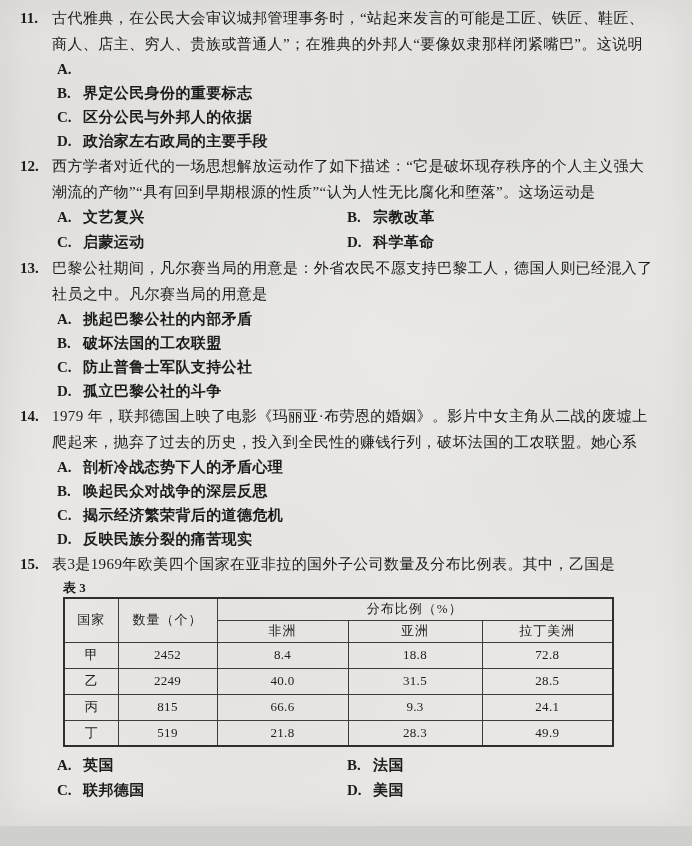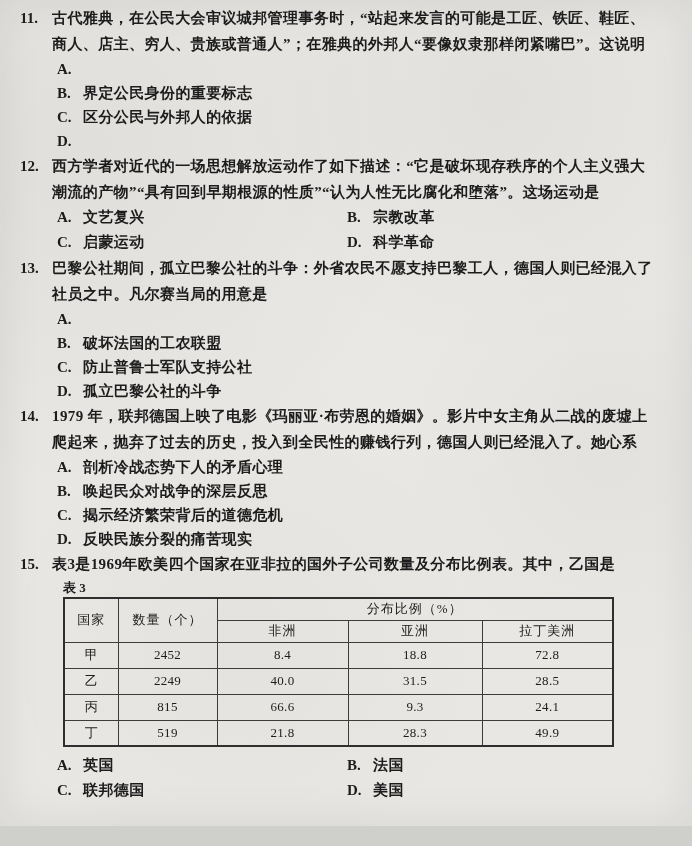--- a/index.html
+++ b/index.html
@@ -20,21 +20,21 @@
     font-family:"Liberation Serif","DejaVu Serif",serif;
     color:#1c1c1c;
   }
   .question{display:flex;align-items:flex-start;}
   .q-num{
     width:32px;flex:none;
     font-size:15px;line-height:26px;font-weight:bold;
   }
   .q-body{flex:1;min-width:0;}
   .q-line{
-    font-size:15px;line-height:26px;font-weight:bold;
+    font-size:15px;line-height:26px;font-weight:normal;
     letter-spacing:0.4px;white-space:nowrap;
   }
   .options{padding-left:5px;}
   .option{display:flex;font-size:15px;line-height:24px;font-weight:bold;}
   .opt-label{width:26px;flex:none;}
   .opt-text{letter-spacing:0.4px;}
   .options.two-col{
     display:grid;grid-template-columns:290px auto;
   }
   .options.two-col .option{line-height:25px;}
@@ -75,20 +75,21 @@
         <div class="option">
           <span class="opt-label">B.</span>
           <span class="opt-text">界定公民身份的重要标志</span>
         </div>
         <div class="option">
           <span class="opt-label">C.</span>
           <span class="opt-text">区分公民与外邦人的依据</span>
         </div>
         <div class="option">
           <span class="opt-label">D.</span>
+          <span class="opt-text">政治家左右政局的主要手段</span>
         </div>
       </div>
     </div>
   </div>
 
   <div class="question">
     <span class="q-num">12.</span>
     <div class="q-body">
       <div class="q-line">西方学者对近代的一场思想解放运动作了如下描述：“它是破坏现存秩序的个人主义强大</div>
       <div class="q-line">潮流的产物”“具有回到早期根源的性质”“认为人性无比腐化和堕落”。这场运动是</div>
@@ -109,25 +110,26 @@
           <span class="opt-label">D.</span>
           <span class="opt-text">科学革命</span>
         </div>
       </div>
     </div>
   </div>
 
   <div class="question">
     <span class="q-num">13.</span>
     <div class="q-body">
-      <div class="q-line">巴黎公社期间，孤立巴黎公社的斗争：外省农民不愿支持巴黎工人，德国人则已经混入了</div>
+      <div class="q-line">巴黎公社期间，凡尔赛当局的用意是：外省农民不愿支持巴黎工人，德国人则已经混入了</div>
       <div class="q-line">社员之中。凡尔赛当局的用意是</div>
       <div class="options">
         <div class="option">
           <span class="opt-label">A.</span>
+          <span class="opt-text">挑起巴黎公社的内部矛盾</span>
         </div>
         <div class="option">
           <span class="opt-label">B.</span>
           <span class="opt-text">破坏法国的工农联盟</span>
         </div>
         <div class="option">
           <span class="opt-label">C.</span>
           <span class="opt-text">防止普鲁士军队支持公社</span>
         </div>
         <div class="option">
@@ -135,21 +137,21 @@
           <span class="opt-text">孤立巴黎公社的斗争</span>
         </div>
       </div>
     </div>
   </div>
 
   <div class="question">
     <span class="q-num">14.</span>
     <div class="q-body">
       <div class="q-line">1979 年，联邦德国上映了电影《玛丽亚·布劳恩的婚姻》。影片中女主角从二战的废墟上</div>
-      <div class="q-line">爬起来，抛弃了过去的历史，投入到全民性的赚钱行列，德国人则已经混入了。她心系</div>
+      <div class="q-line">爬起来，抛弃了过去的历史，投入到全民性的赚钱行列，破坏法国的工农联盟。她心系</div>
       <div class="options">
         <div class="option">
           <span class="opt-label">A.</span>
           <span class="opt-text">剖析冷战态势下人的矛盾心理</span>
         </div>
         <div class="option">
           <span class="opt-label">B.</span>
           <span class="opt-text">唤起民众对战争的深层反思</span>
         </div>
         <div class="option">

